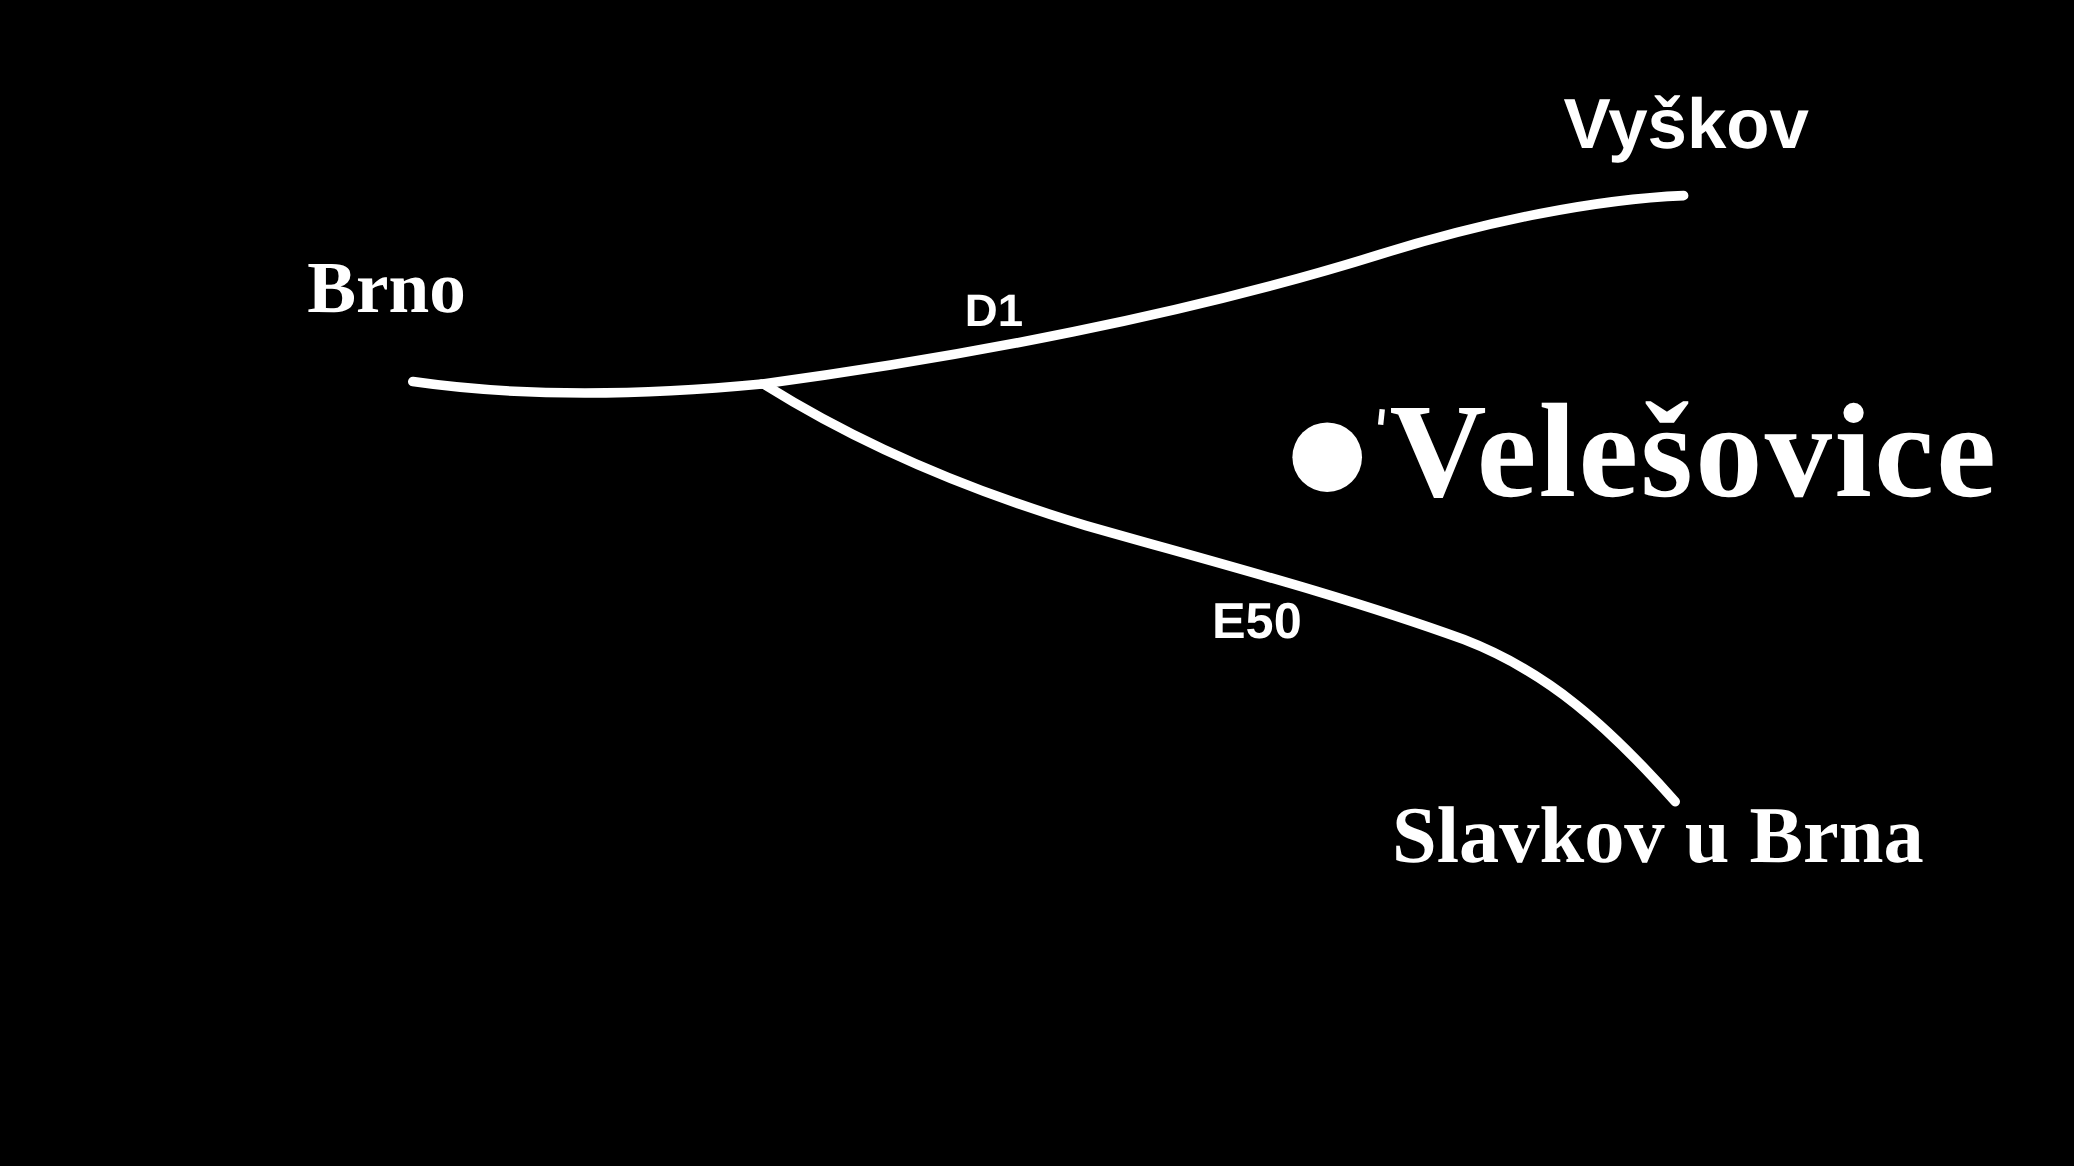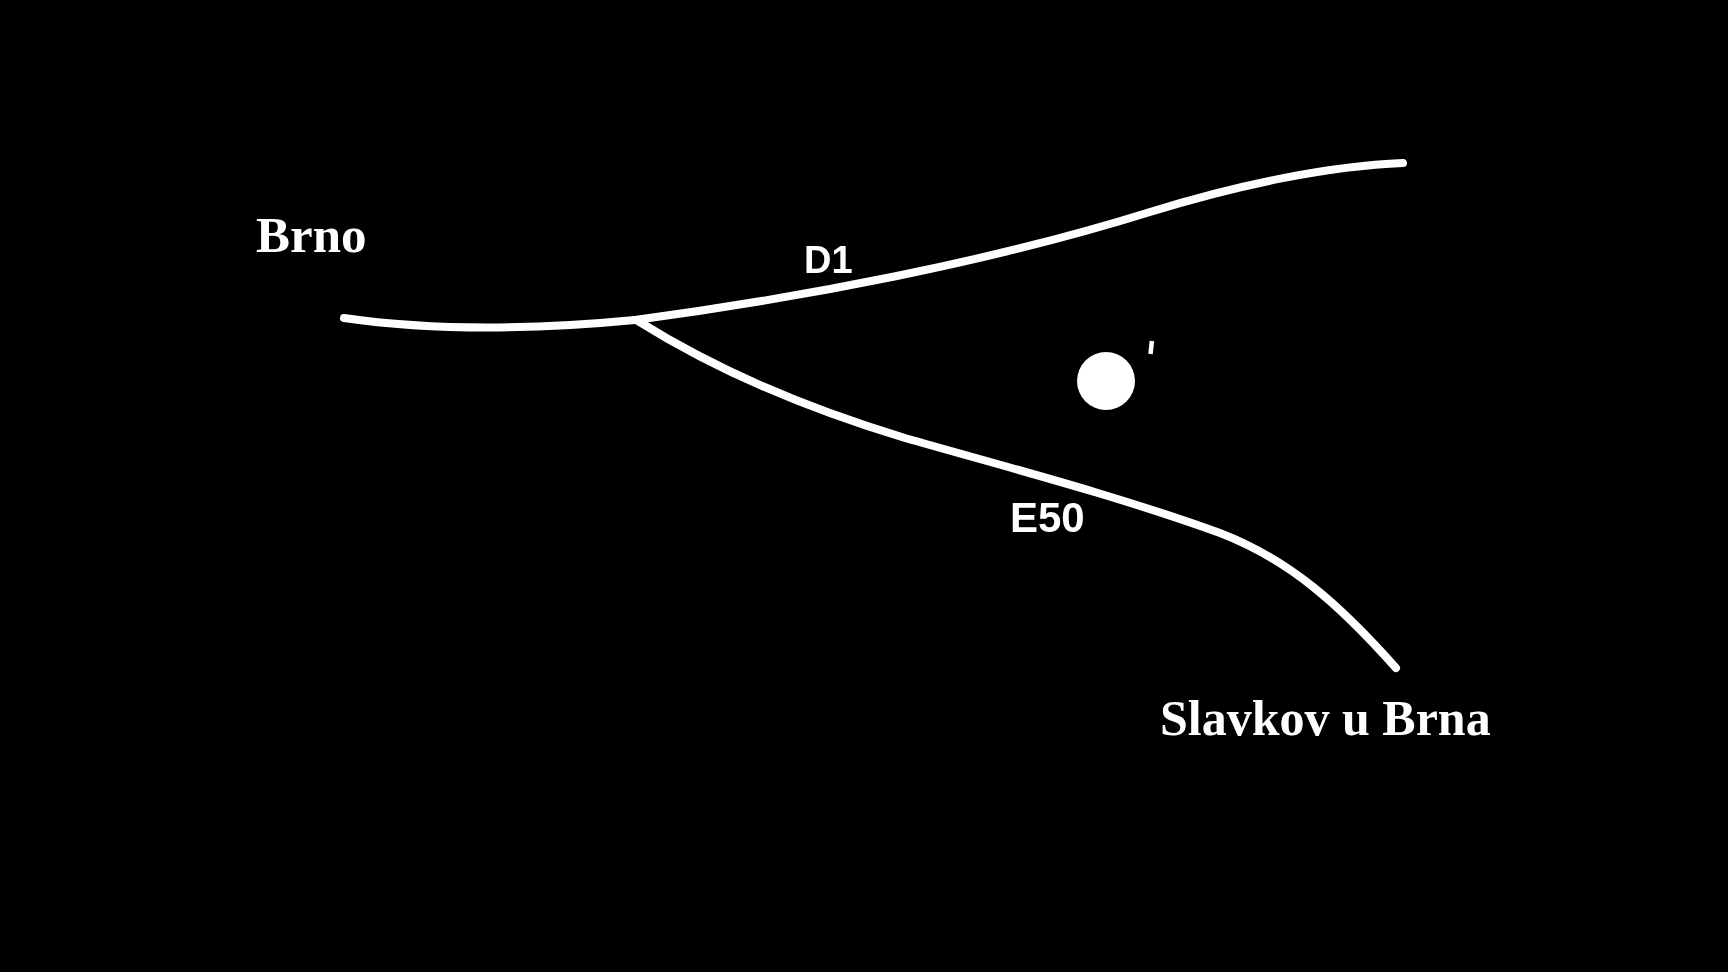--- a/index.html
+++ b/index.html
@@ -29,24 +29,24 @@
     line-height: 1;
   }
   .serif-label {
     font-family: "Liberation Serif", "DejaVu Serif", serif;
     font-weight: bold;
   }
   .sans-label {
     font-family: "Liberation Sans", "DejaVu Sans", sans-serif;
     font-weight: bold;
   }
-  .label-brno       { left: 256px;  top: 210px; font-size: 51px; }
+  .label-brno       { left: 256px;  top: 210px; font-size: 61px; }
   .label-vyskov     { left: 1303px; top: 74px;  font-size: 59px; }
   .label-velesovice { left: 1158px; top: 320px; font-size: 112px; letter-spacing: 2px; }
-  .label-slavkov    { left: 1160px; top: 693px; font-size: 50px; }
+  .label-slavkov    { left: 1160px; top: 663px; font-size: 67px; }
   .label-d1         { left: 804px;  top: 241px; font-size: 38px; }
   .label-e50        { left: 1010px; top: 497px; font-size: 42px; }
 </style>
 </head>
 <body>
 
 <div class="map-canvas">
 
   <svg class="roads-layer" viewBox="0 0 1728 972" xmlns="http://www.w3.org/2000/svg">
 
@@ -56,21 +56,23 @@
 
     <path d="M 638 321 C 705 363, 795 405, 905 438 C 1010 468, 1115 495, 1220 533 C 1290 560, 1340 605, 1396 668" fill="none" stroke="#ffffff" stroke-width="8" stroke-linecap="round" stroke-linejoin="round"></path>
 
     <circle cx="1106" cy="381" r="29" fill="#ffffff"></circle>
 
     <rect x="1149" y="341" width="4.5" height="13" fill="#ffffff" transform="rotate(6 1151 347)"></rect>
   </svg>
 
   <div class="map-label serif-label label-brno">Brno</div>
 
+  <div class="map-label sans-label label-vyskov">Vyškov</div>
 
   <div class="map-label sans-label label-d1">D1</div>
 
+  <div class="map-label serif-label label-velesovice">Velešovice</div>
 
   <div class="map-label sans-label label-e50">E50</div>
 
   <div class="map-label serif-label label-slavkov">Slavkov u Brna</div>
 
 </div>
 
 </body></html>

